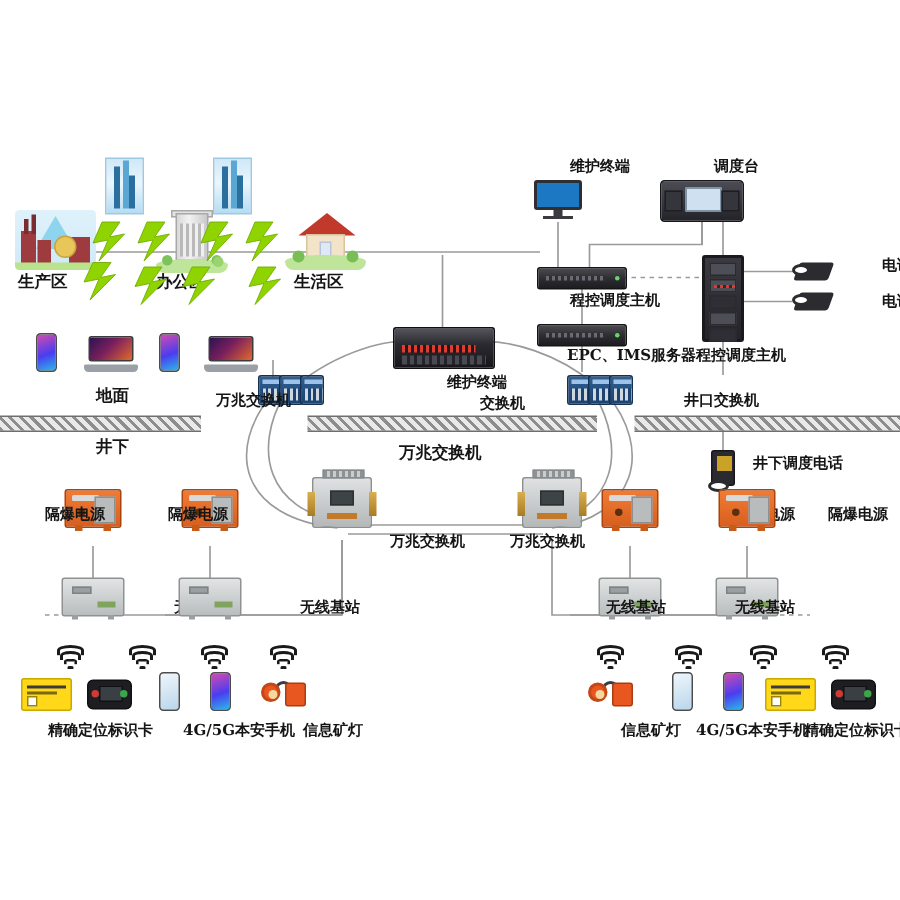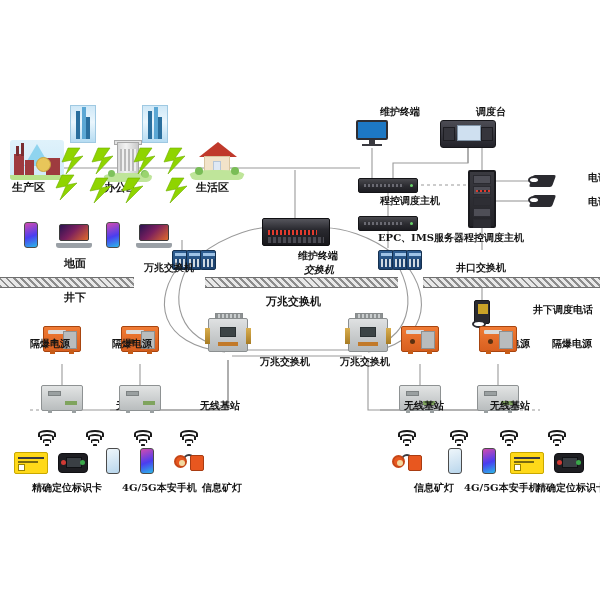--- a/index.html
+++ b/index.html
@@ -383,38 +383,38 @@
   </div>
   <div class="lbl s10" style="left:116px; top:262px;">万兆交换机</div>
 
   <div class="node" style="left:262px; top:218px;">
     <div class="coreswitch">
         <div class="leds"></div>
         <div class="slots"></div>
       </div>
   </div>
   <div class="lbl s10" style="left:270px; top:250px;">维护终端</div>
-  <div class="lbl s10" style="left:276px; top:264px;font-style:italic;">交换机</div>
+  <div class="lbl s10" style="left:292px; top:264px;">交换机</div>
 
   <div class="node" style="left:378px; top:250px;">
     <div class="dinset">
       <div class="din" style="left:0;"></div>
       <div class="din" style="left:14px;"></div>
       <div class="din" style="left:28px;"></div>
     </div>
   </div>
   <div class="lbl s10" style="left:428px; top:262px;">井口交换机</div>
 
   <div class="node" style="left:474px; top:300px;">
     <div class="wallphone">
         <div class="s"></div>
         <div class="hs"></div>
       </div>
   </div>
-  <div class="lbl s10" style="left:474px; top:304px;margin-left:31px;">井下调度电话</div>
+  <div class="lbl s10" style="left:474px; top:304px;">井下调度电话</div>
 
   <div class="node" style="left:208px; top:318px;">
     <div class="tengsw">
       <div class="cap"></div>
       <div class="gold" style="left:-4px;"></div>
         <div class="gold" style="right:-4px;"></div>
       <div class="scr"></div>
         <div class="lg"></div>
     </div>
   </div>

